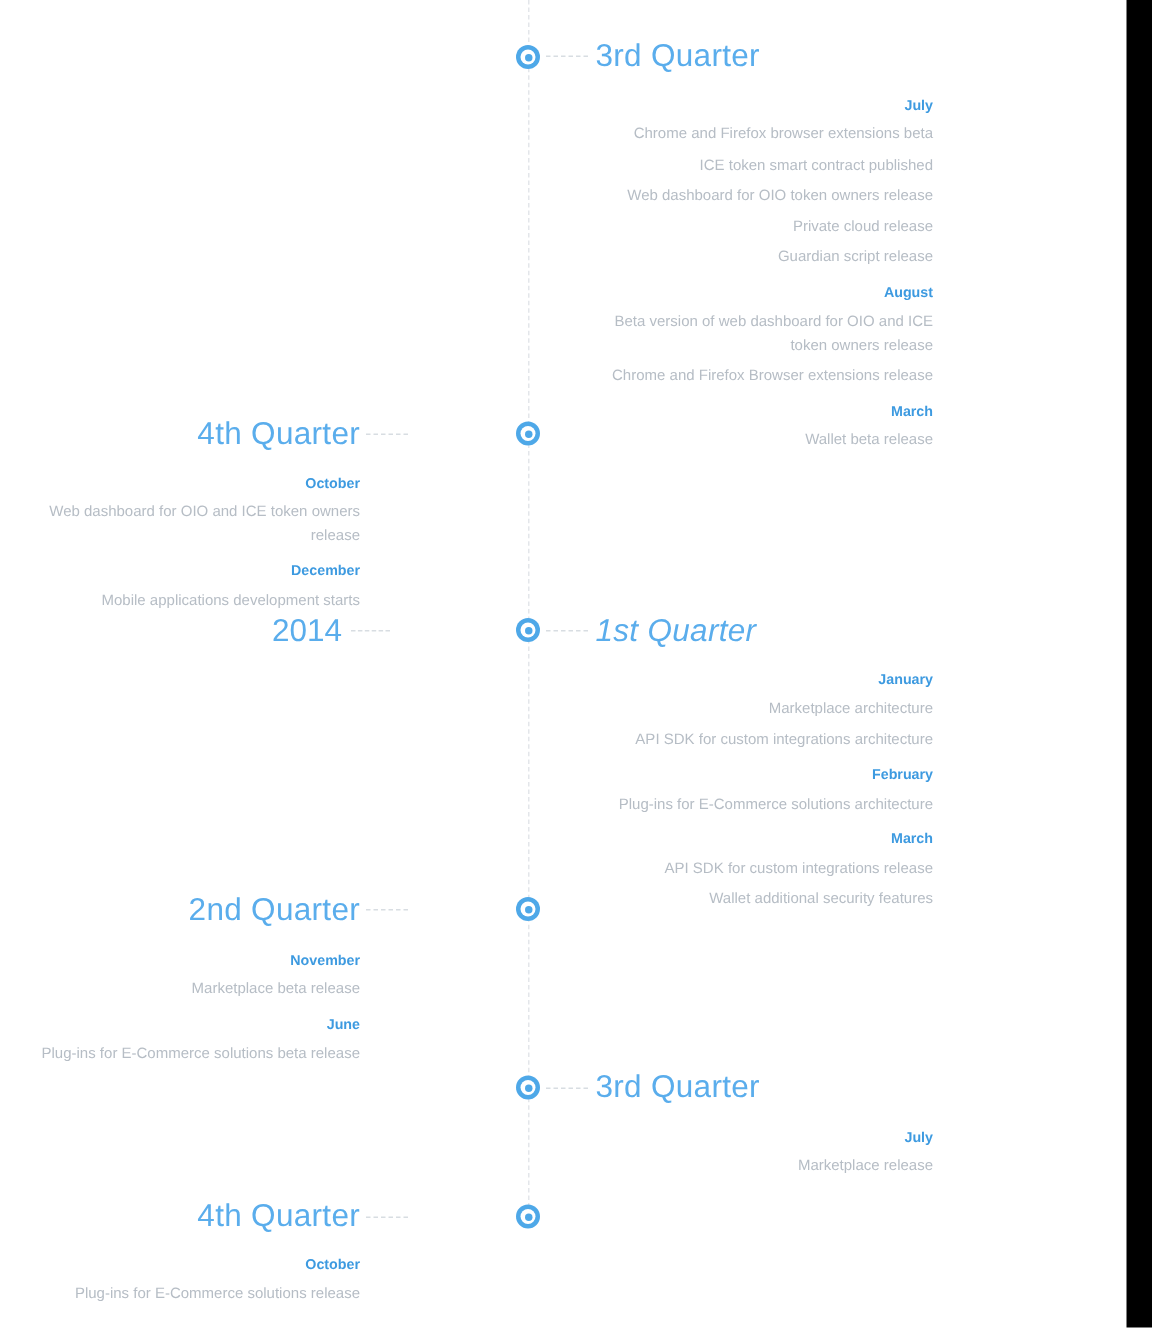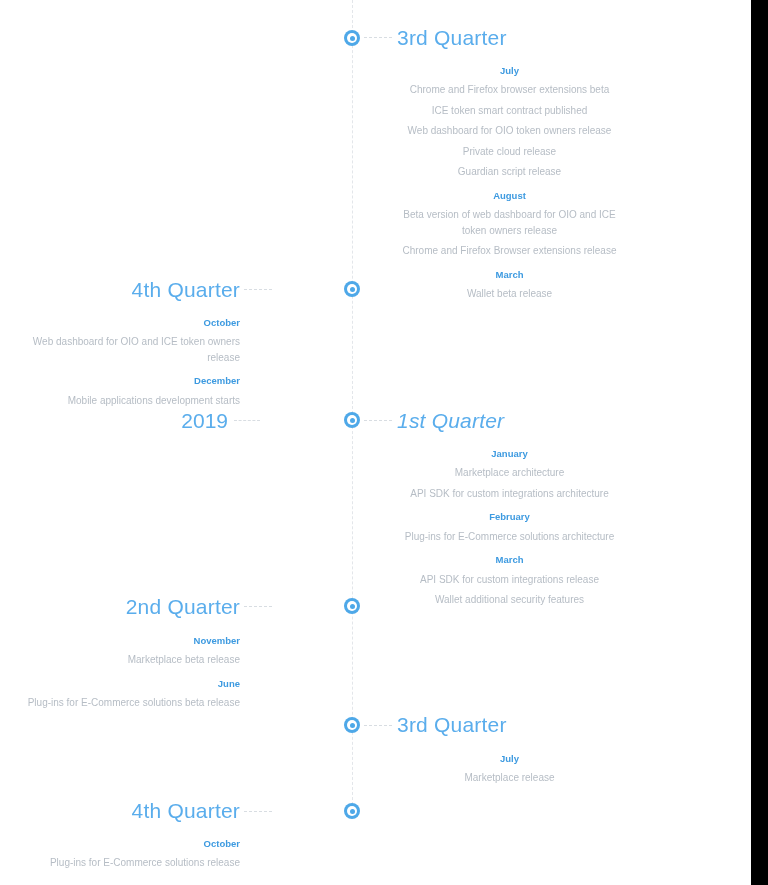--- a/index.html
+++ b/index.html
@@ -114,21 +114,21 @@
   }
 
   
   .block {
     position: absolute;
     font-size: 10px;
   }
   .block.right {
     left: 397px;
     width: 225px;
-    text-align: center;
+    text-align: right;
   }
   .block.left {
     right: 444px;
     width: 225px;
     text-align: right;
   }
 
   .month {
     color: #3d9ae0;
     font-weight: bold;
@@ -177,21 +177,21 @@
   <div class="block left" style="top:317px;">
     <div class="month">October</div>
     <div class="item">Web dashboard for OIO and ICE token owners release</div>
     <div class="month spaced">December</div>
     <div class="item">Mobile applications development starts</div>
   </div>
 
   <div class="connector right" style="top:420px;"></div>
   <div class="connector year" style="top:420px;"></div>
   <div class="node" style="top:412px;"></div>
-  <div class="year-label" style="top:410px;">2019</div>
+  <div class="year-label" style="top:410px;">2014</div>
   <div class="quarter-title right" style="top:410px;font-style:italic;">1st Quarter</div>
   <div class="block right" style="top:448px;">
     <div class="month">January</div>
     <div class="item">Marketplace architecture</div>
     <div class="item">API SDK for custom integrations architecture</div>
     <div class="month spaced">February</div>
     <div class="item">Plug-ins for E-Commerce solutions architecture</div>
     <div class="month spaced">March</div>
     <div class="item">API SDK for custom integrations release</div>
     <div class="item">Wallet additional security features</div>

